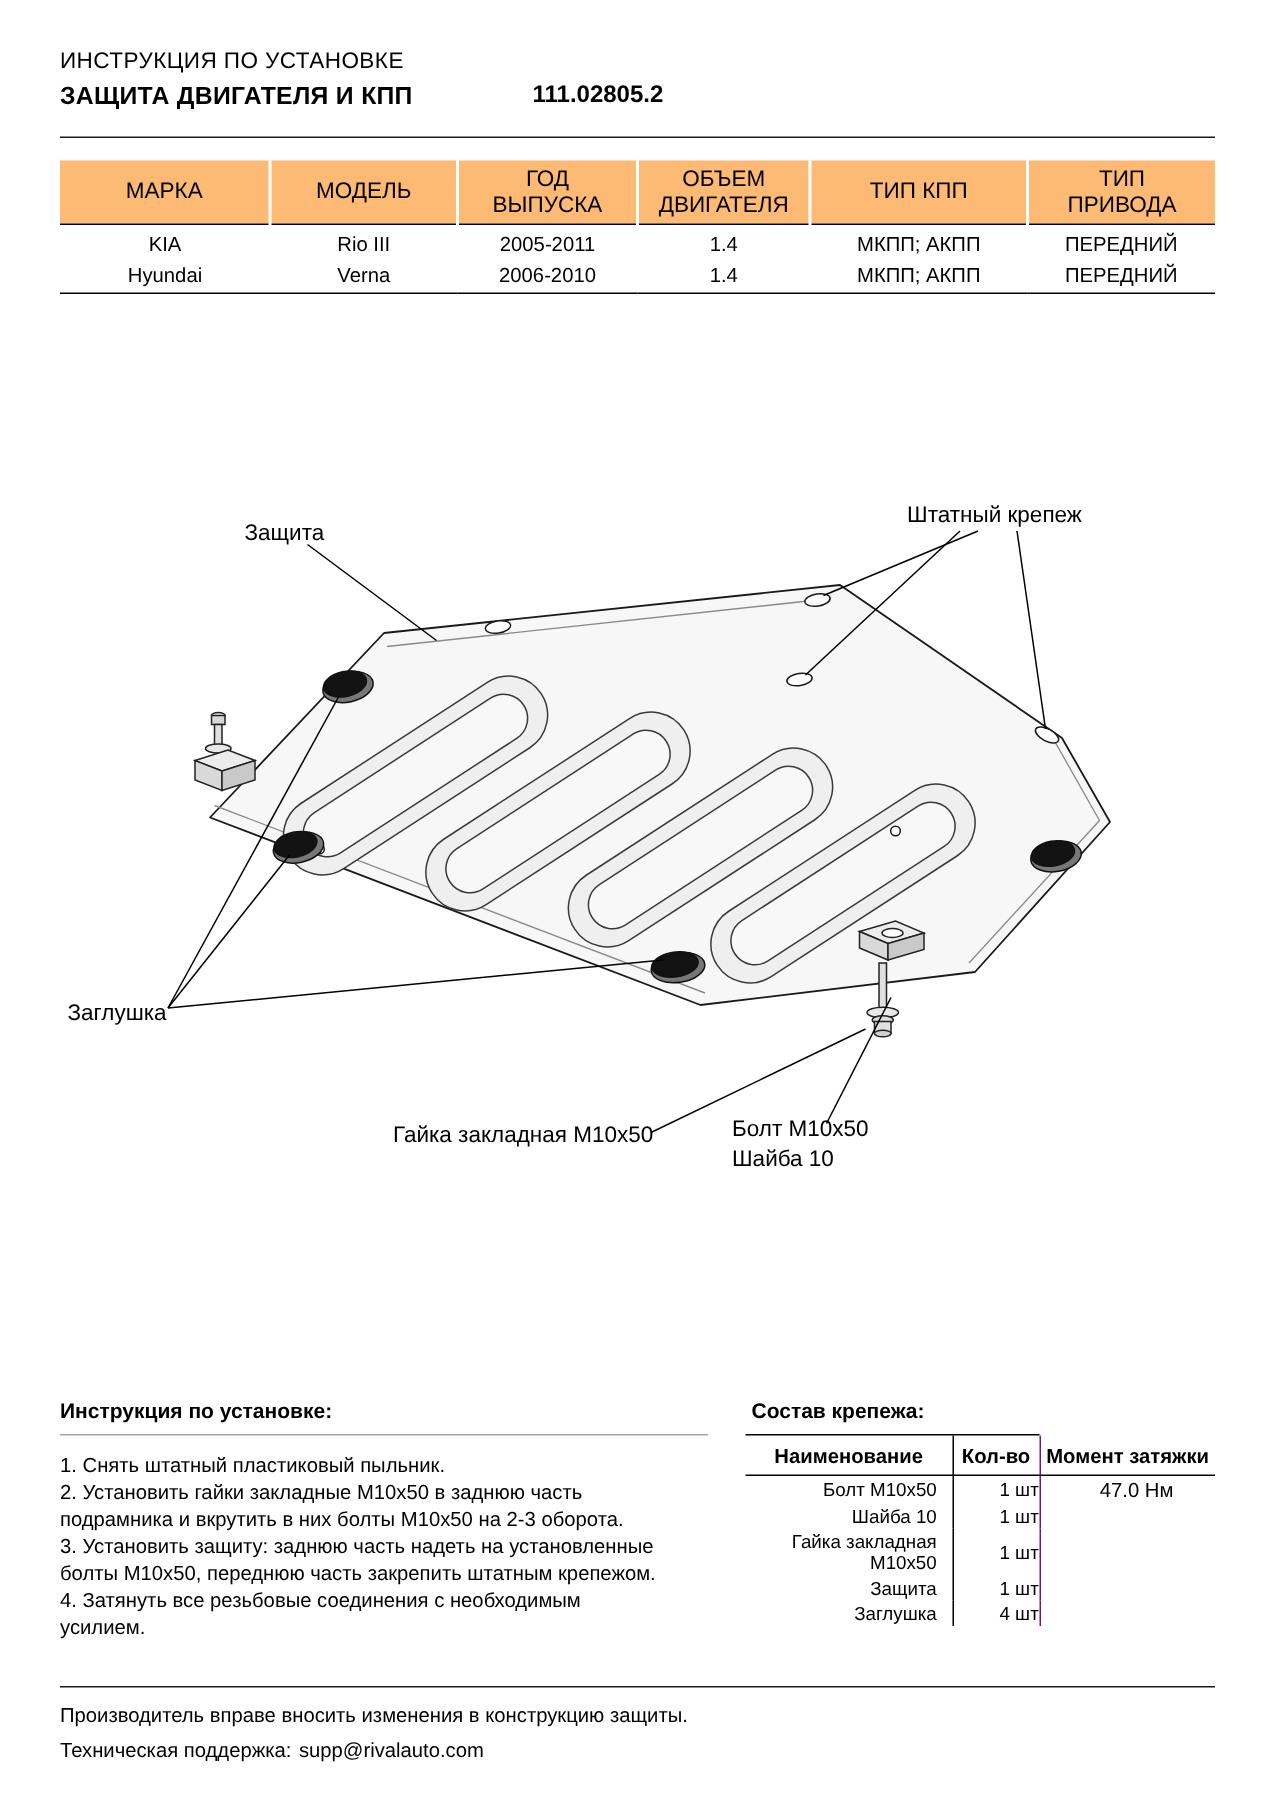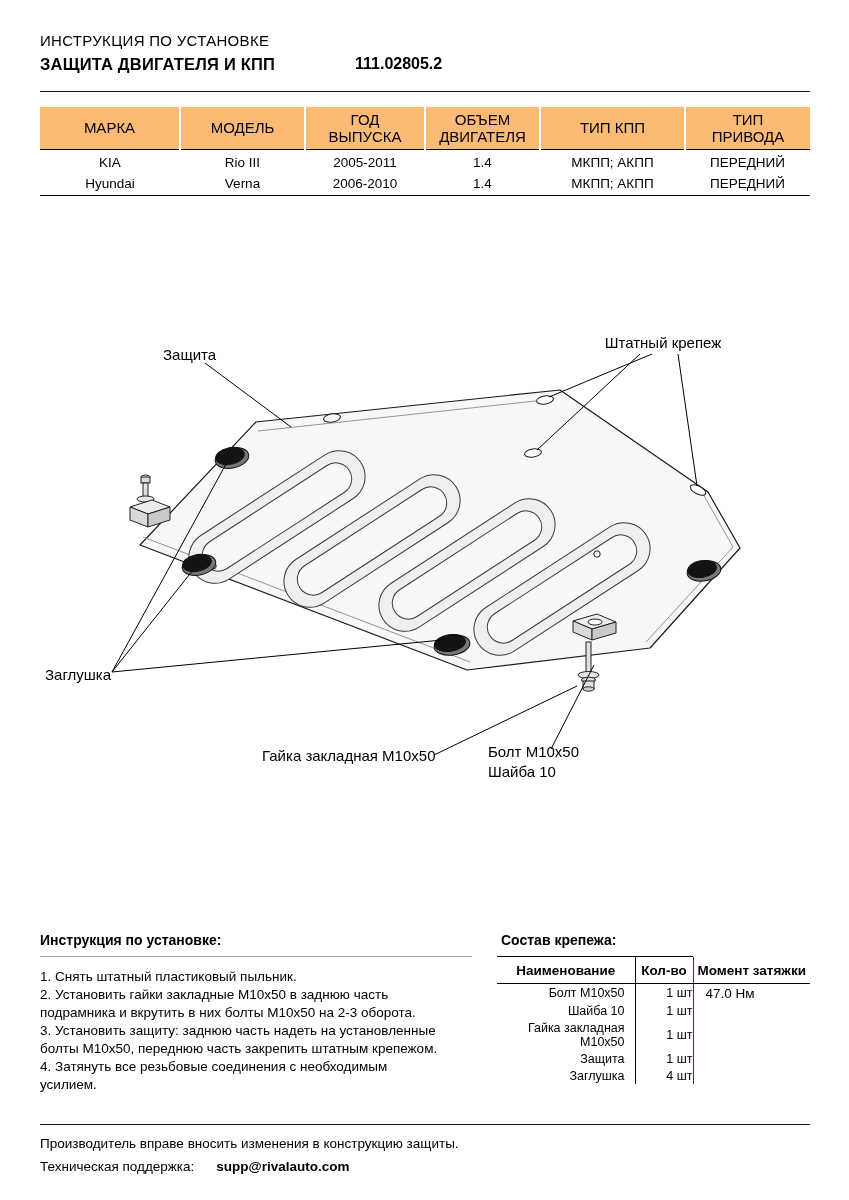--- a/index.html
+++ b/index.html
@@ -38,25 +38,25 @@
   .fast { position:absolute; left:497px; top:932px; width:313px; }
   .fast-title { font-weight:bold; font-size:14px; width:196px; padding:0 0 8px 4px; border-bottom:1px solid #000; }
   .fast-table { border-collapse:collapse; width:313px; }
   .fast-table col.fc1{width:138px}.fast-table col.fc2{width:58px}.fast-table col.fc3{width:117px}
   .fast-table th { font-weight:bold; font-size:13.5px; padding:6px 2px 5px; border-bottom:1px solid #000; text-align:center; }
   .fast-table th:nth-child(1), .fast-table td:nth-child(1) { border-right:1px solid #000; }
   .fast-table th:nth-child(2), .fast-table td:nth-child(2) { border-right:1px solid #701a75; }
   .fast-table td { font-size:12.5px; padding:1.5px 0; }
   .fast-table td.fn { text-align:right; padding-right:10px; }
   .fast-table td.fq { text-align:right; }
-  .fast-table td.ft { text-align:left; padding-left:12px; font-size:13.5px; vertical-align:top; }
+  .fast-table td.ft { text-align:center; padding-left:12px; font-size:13.5px; vertical-align:top; }
   
   .foot-note { position:absolute; left:40px; top:1136px; font-size:13.5px; }
   .foot-support { position:absolute; left:40px; top:1159px; font-size:13.5px; }
-  .foot-support .email { font-weight:bold; margin-left:22px; }
+  .foot-support .email { font-weight:normal; margin-left:5px; }
 </style>
 </head>
 <body>
 
 <div class="page">
 
   <div class="hdr">
     <div class="l1">ИНСТРУКЦИЯ ПО УСТАНОВКЕ</div>
     <div class="row">
       <span class="l2">ЗАЩИТА ДВИГАТЕЛЯ И КПП</span>

